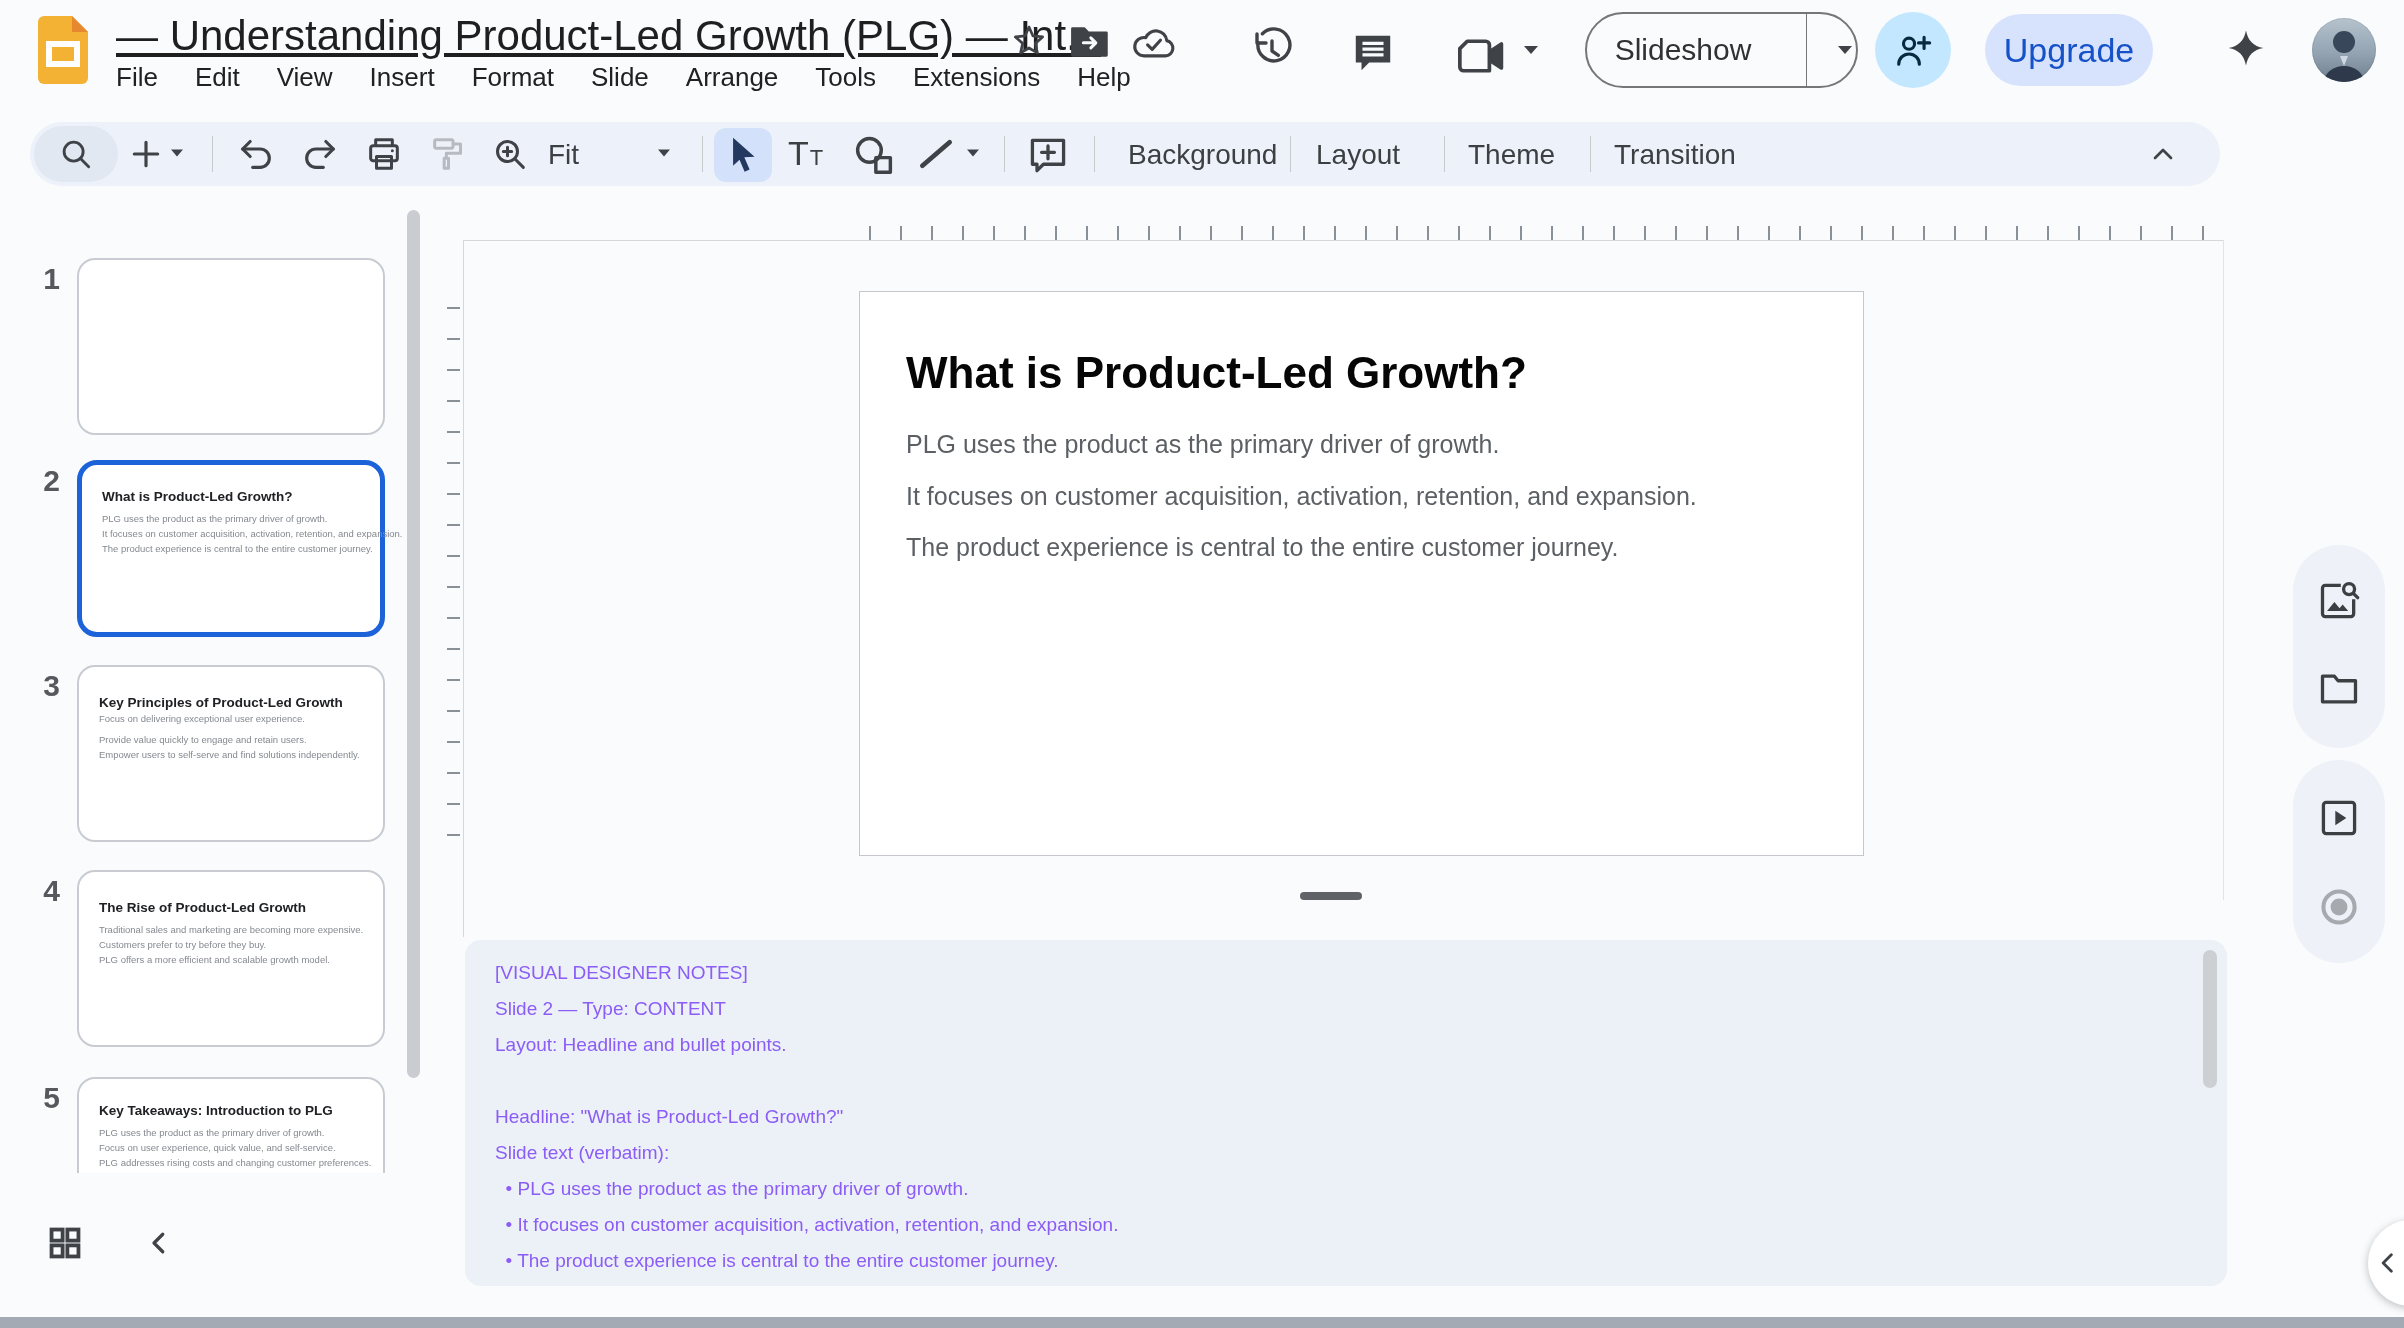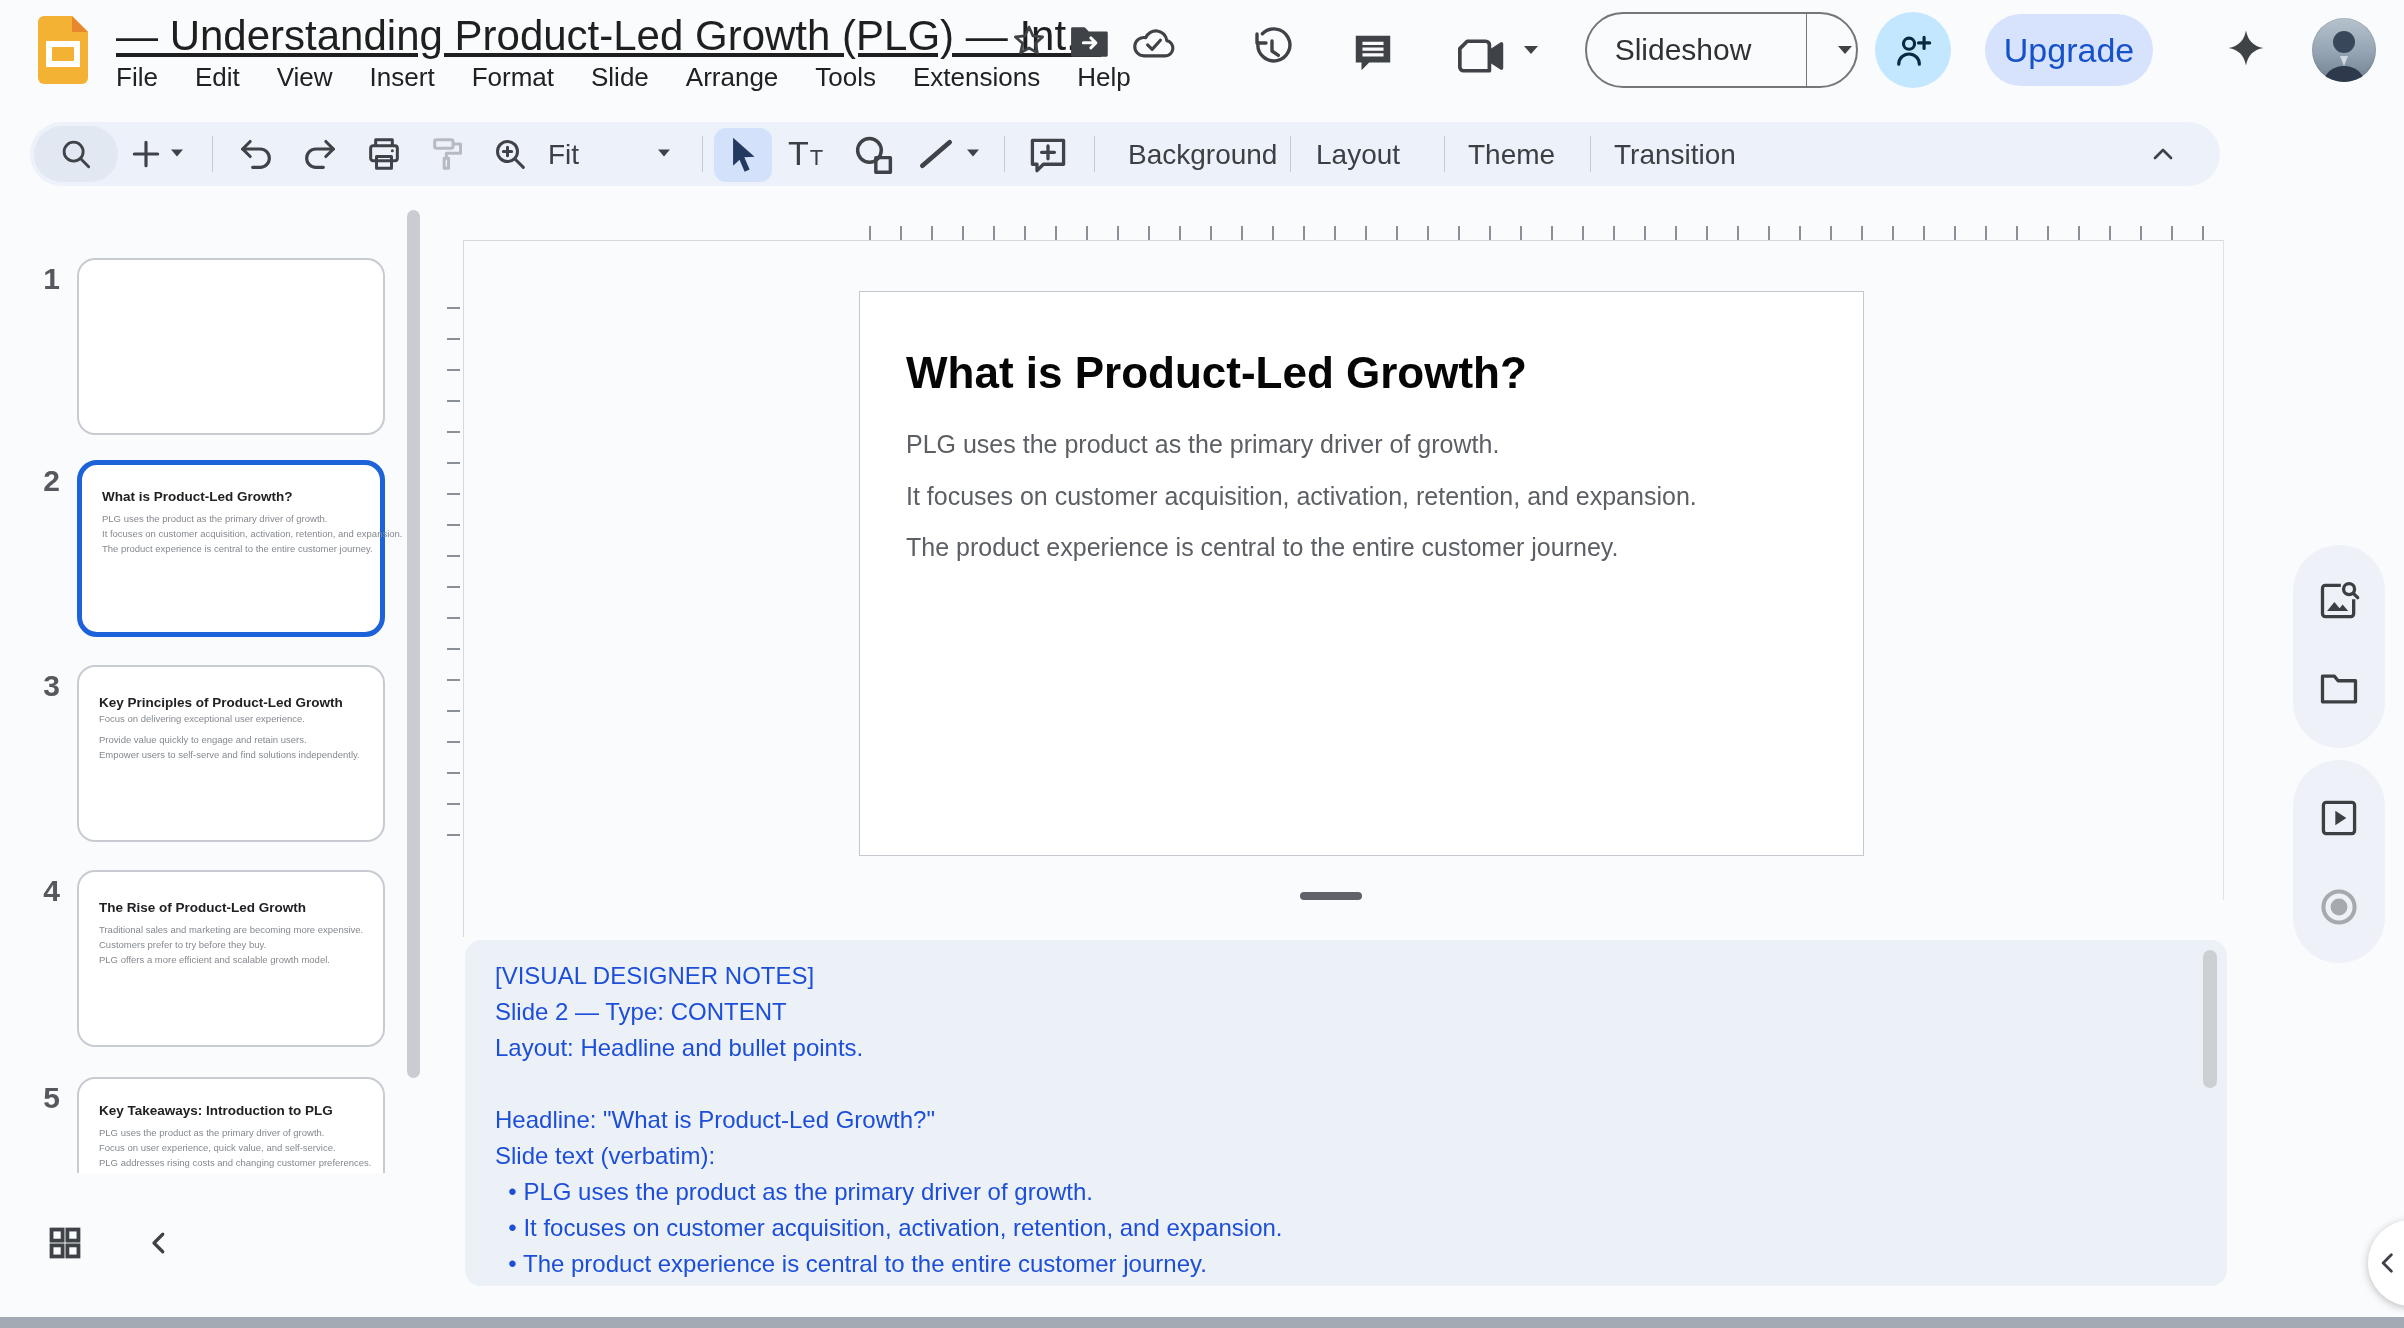--- a/index.html
+++ b/index.html
@@ -51,21 +51,21 @@
   .canvas-rightline{left:2223px;top:240px;width:1px;height:660px;background:#e0e3e7;}
   .h-ruler{left:869px;top:226px;width:1354px;height:14px;background:repeating-linear-gradient(90deg,#8a9097 0 2px,transparent 2px 31px);}
   .v-ruler{left:447px;top:307px;width:13px;height:550px;background:repeating-linear-gradient(180deg,#8a9097 0 2px,transparent 2px 31px);}
   .slide-canvas{left:859px;top:291px;width:1005px;height:565px;background:#fff;border:1px solid #c4c8ce;box-sizing:border-box;}
   .slide-title{position:absolute;left:46px;top:56px;font-size:44px;font-weight:bold;color:#060607;white-space:nowrap;}
   .slide-b{position:absolute;left:46px;font-size:25px;color:#5c6065;white-space:nowrap;}
   .notes-handle{left:1300px;top:892px;width:62px;height:8px;border-radius:4px;background:#5f6368;}
 
   
   .notes-box{left:465px;top:940px;width:1762px;height:346px;border-radius:16px;background:#ecf1f8;}
-  .notes-line{position:absolute;left:30px;font-size:24px;color:#1d4ed8;white-space:pre;height:36px;}
+  .notes-line{position:absolute;left:30px;font-size:19px;color:#8b5cf6;white-space:pre;height:36px;}
   .notes-scrollbar{left:2203px;top:950px;width:14px;height:138px;border-radius:7px;background:#cdd0d3;}
 
   
   .rail-pill{left:2293px;width:92px;height:203px;border-radius:46px;background:#eef1f7;}
 
   
   .corner-fab{left:2368px;top:1220px;width:86px;height:86px;border-radius:50%;background:#ffffff;box-shadow:0 2px 8px rgba(0,0,0,.25);}
   .bottom-bar{left:0;top:1317px;width:2404px;height:11px;background:#a3aab3;}
 </style>
 </head>

